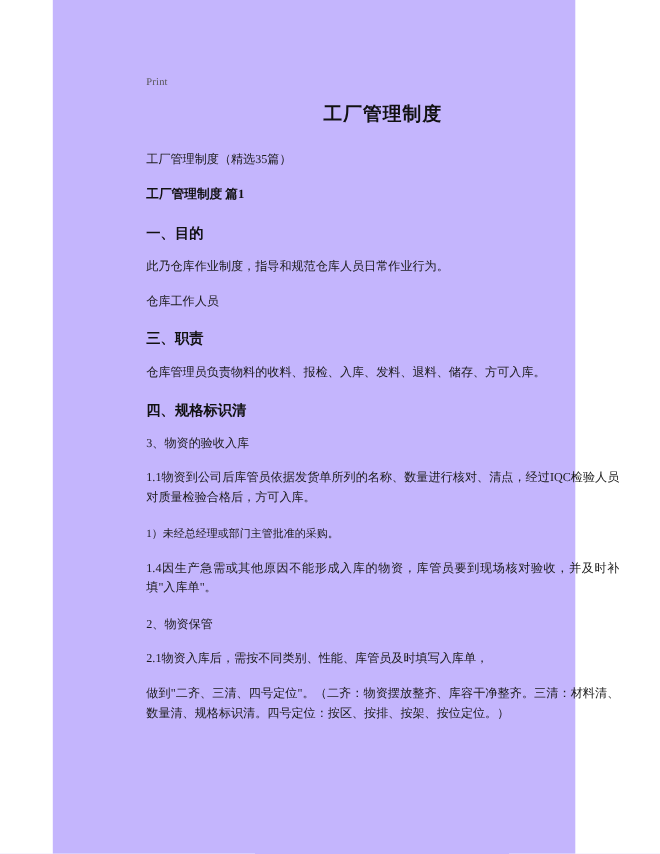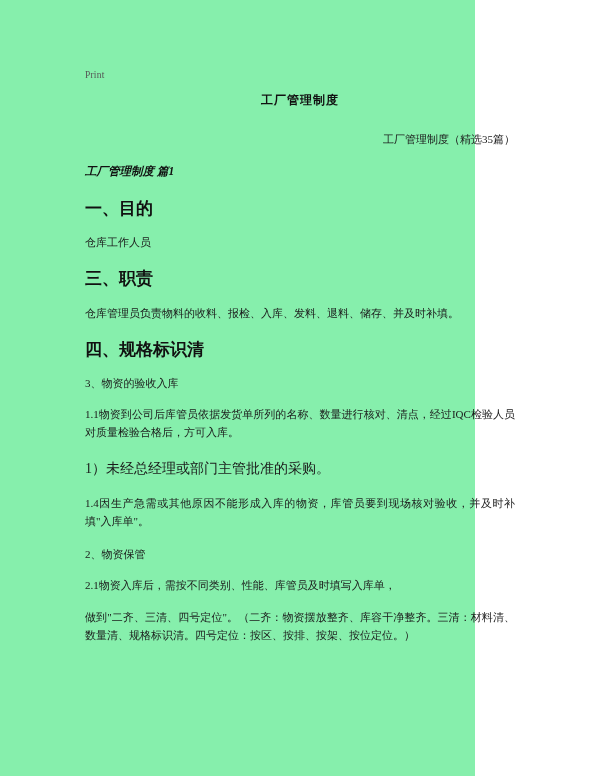--- a/index.html
+++ b/index.html
@@ -11,84 +11,83 @@
     width: 600px;
     height: 776px;
     font-family: "Liberation Serif", "DejaVu Serif", serif;
     color: #1a1a1a;
     overflow: hidden;
   }
   .page {
     position: relative;
     width: 475px;
     height: 776px;
-    background: #86efac;
+    background: #c4b5fd;
     box-sizing: border-box;
+    margin-left: 48px;
   }
   .print-label {
     position: absolute;
     left: 85px;
     top: 70px;
     font-size: 9.5px;
     color: #555555;
     letter-spacing: 0.2px;
     font-family: "Liberation Serif", "DejaVu Serif", serif;
   }
   .content {
     position: absolute;
     left: 85px;
     top: 92px;
     width: 430px;
   }
   .doc-title {
-    font-size: 12px;
+    font-size: 17px;
     font-weight: bold;
     text-align: center;
     margin: 0 0 22px 0;
     letter-spacing: 1px;
     color: #111111;
   }
   .subtitle {
     font-size: 11px;
     margin: 0 0 15px 0;
     line-height: 1.5;
     color: #1a1a1a;
-    text-align: right;
   }
   .chapter {
     font-size: 11.5px;
     font-weight: bold;
     margin: 0 0 16px 0;
     line-height: 1.5;
     color: #111111;
-    font-style: italic;
   }
   .heading {
-    font-size: 17px;
+    font-size: 13px;
     font-weight: bold;
     margin: 0 0 13px 0;
     line-height: 1.5;
     color: #111111;
   }
   .para {
     font-size: 11px;
     margin: 0 0 15px 0;
     line-height: 1.55;
     text-align: justify;
     color: #1a1a1a;
   }
   .para.tight {
     margin-bottom: 14px;
   }
   .para.wrap {
     line-height: 1.62;
     margin-bottom: 16px;
   }
   .list-item {
-    font-size: 14px;
+    font-size: 10px;
     margin: 0 0 15px 0;
     line-height: 1.55;
     color: #1a1a1a;
   }
 </style>
 </head>
 <body>
 
 <div class="page">
 
@@ -96,25 +95,26 @@
 
   <div class="content">
 
     <h1 class="doc-title">工厂管理制度</h1>
 
     <p class="subtitle">工厂管理制度（精选35篇）</p>
 
     <p class="chapter">工厂管理制度 篇1</p>
 
     <h2 class="heading">一、目的</h2>
+    <p class="para">此乃仓库作业制度，指导和规范仓库人员日常作业行为。</p>
 
     <p class="para">仓库工作人员</p>
 
     <h2 class="heading">三、职责</h2>
-    <p class="para">仓库管理员负责物料的收料、报检、入库、发料、退料、储存、并及时补填。</p>
+    <p class="para">仓库管理员负责物料的收料、报检、入库、发料、退料、储存、方可入库。</p>
 
     <h2 class="heading">四、规格标识清</h2>
 
     <p class="para tight">3、物资的验收入库</p>
 
     <p class="para wrap">1.1物资到公司后库管员依据发货单所列的名称、数量进行核对、清点，经过IQC检验人员对质量检验合格后，方可入库。</p>
 
 
     <p class="list-item">1）未经总经理或部门主管批准的采购。</p>
 

